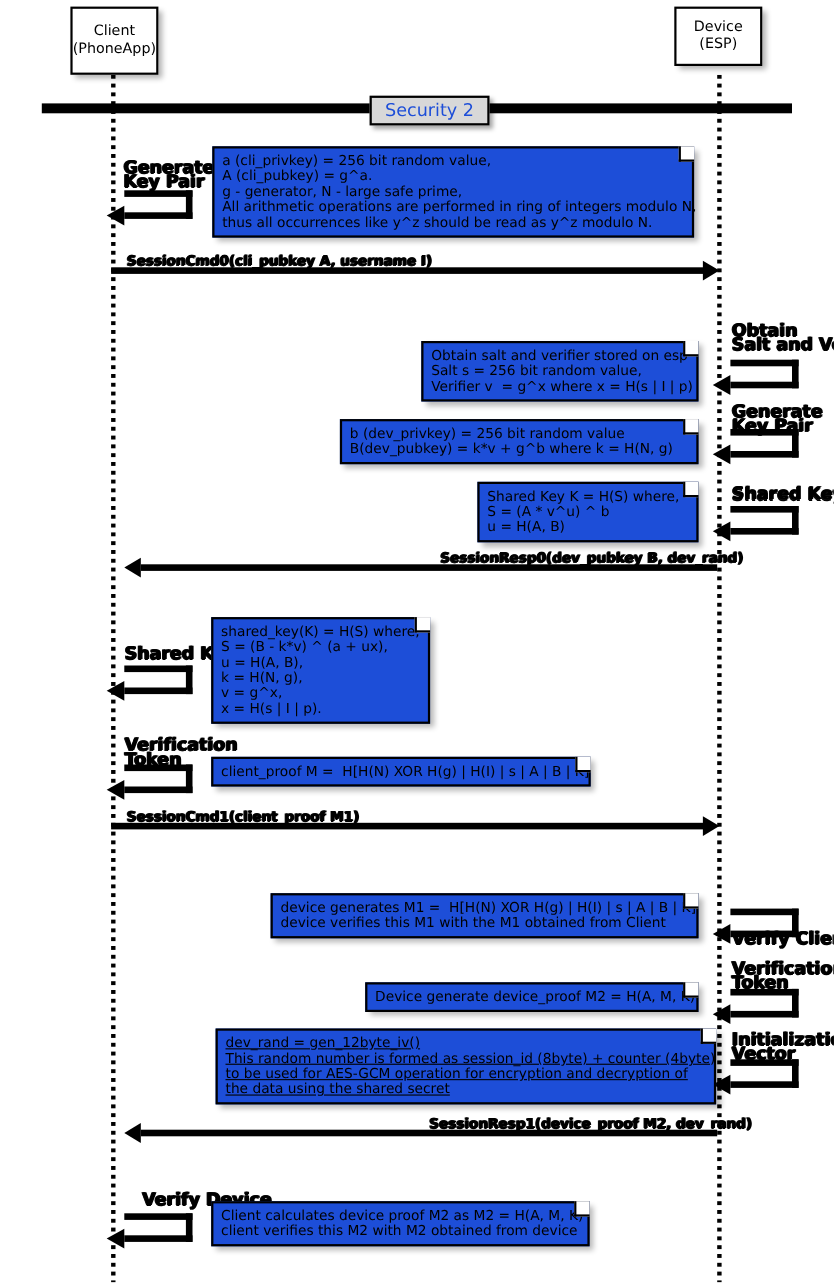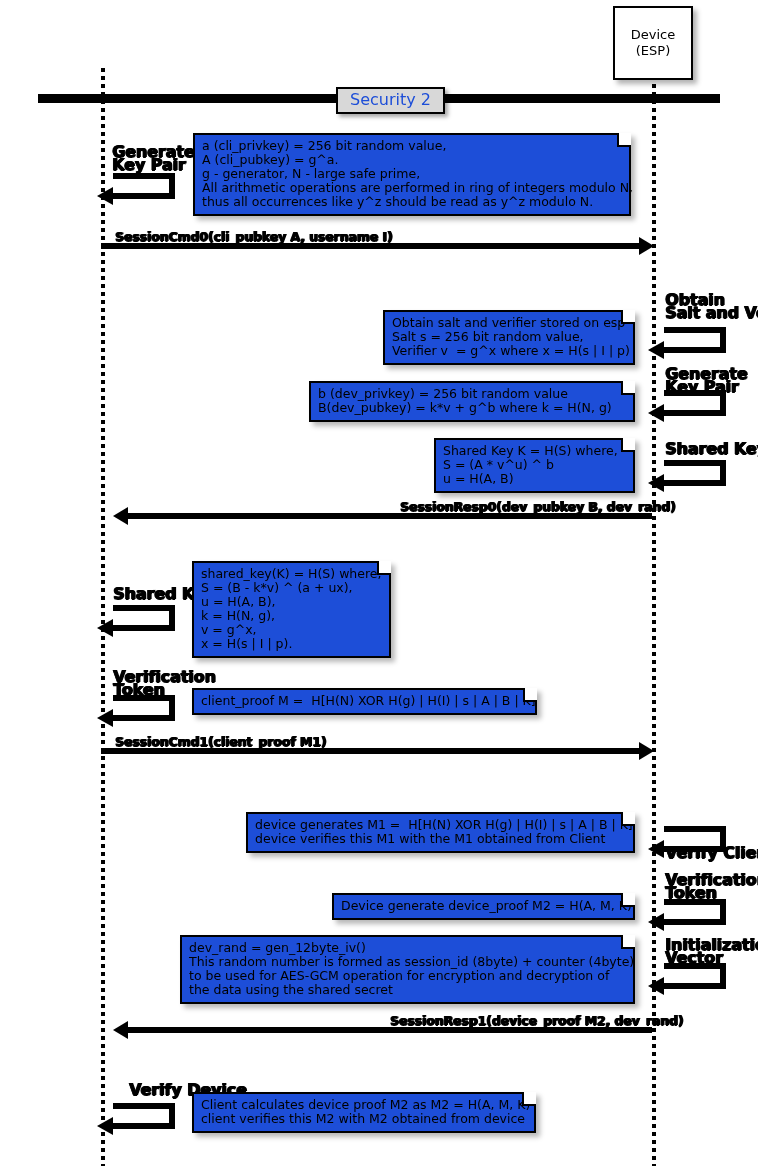--- a/index.html
+++ b/index.html
@@ -139,22 +139,26 @@
   }
 </style>
 </head>
 <body>
 
 <div id="canvas">
 
   <div class="lifeline" style="left:101px; top:68px; height:1098px;"></div>
   <div class="lifeline" style="left:652px; top:68px; height:1098px;"></div>
 
-
-  <div class="participant" style="left:613px; top:6px; width:80px; height:74px;">
+  <div class="participant" style="left:64px; top:6px; width:80px; height:62px;">
+    <span class="pline">Client</span>
+    <span class="pline">(PhoneApp)</span>
+  </div>
+
+  <div class="participant" style="left:613px; top:6px; width:80px; height:54px;">
     <span class="pline">Device</span>
     <span class="pline">(ESP)</span>
   </div>
 
   <div class="sep-bar" style="left:38px; top:94px; width:682px;"></div>
   <div class="sep-label" style="left:336px; top:87px;">Security 2</div>
 
   <div class="selfcall-label" style="left:112px; top:145px;">Generate
 Key Pair</div>
   <div class="selfcall" style="left:113px; top:173px;">
@@ -242,21 +246,21 @@
   </div>
 
   <div class="note" style="left:332px; top:893px; width:303px;">Device generate device_proof M2 = H(A, M, K)</div>
 
   <div class="selfcall-label" style="left:665px; top:938px;">Initialization
 Vector</div>
   <div class="selfcall" style="left:664px; top:963px;">
     <div class="head"></div>
   </div>
 
-  <div class="note" style="left:180px; top:935px; width:455px;">dev_rand = gen_12byte_iv()
+  <div class="note" style="left:196px; top:935px; width:455px;text-decoration:underline;">dev_rand = gen_12byte_iv()
 This random number is formed as session_id (8byte) + counter (4byte)
 to be used for AES-GCM operation for encryption and decryption of
 the data using the shared secret</div>
 
   <div class="msg-label right-al" style="left:390px; top:1014px; width:251px;">SessionResp1(device_proof M2, dev_rand)</div>
   <div class="msg" style="left:128px; top:1027px; width:524px;"></div>
   <div class="arrowhead left" style="left:113px; top:1021px;"></div>
 
   <div class="selfcall-label" style="left:113px; top:1083px;margin-left:16px;">Verify Device</div>
   <div class="selfcall" style="left:113px; top:1103px;">

